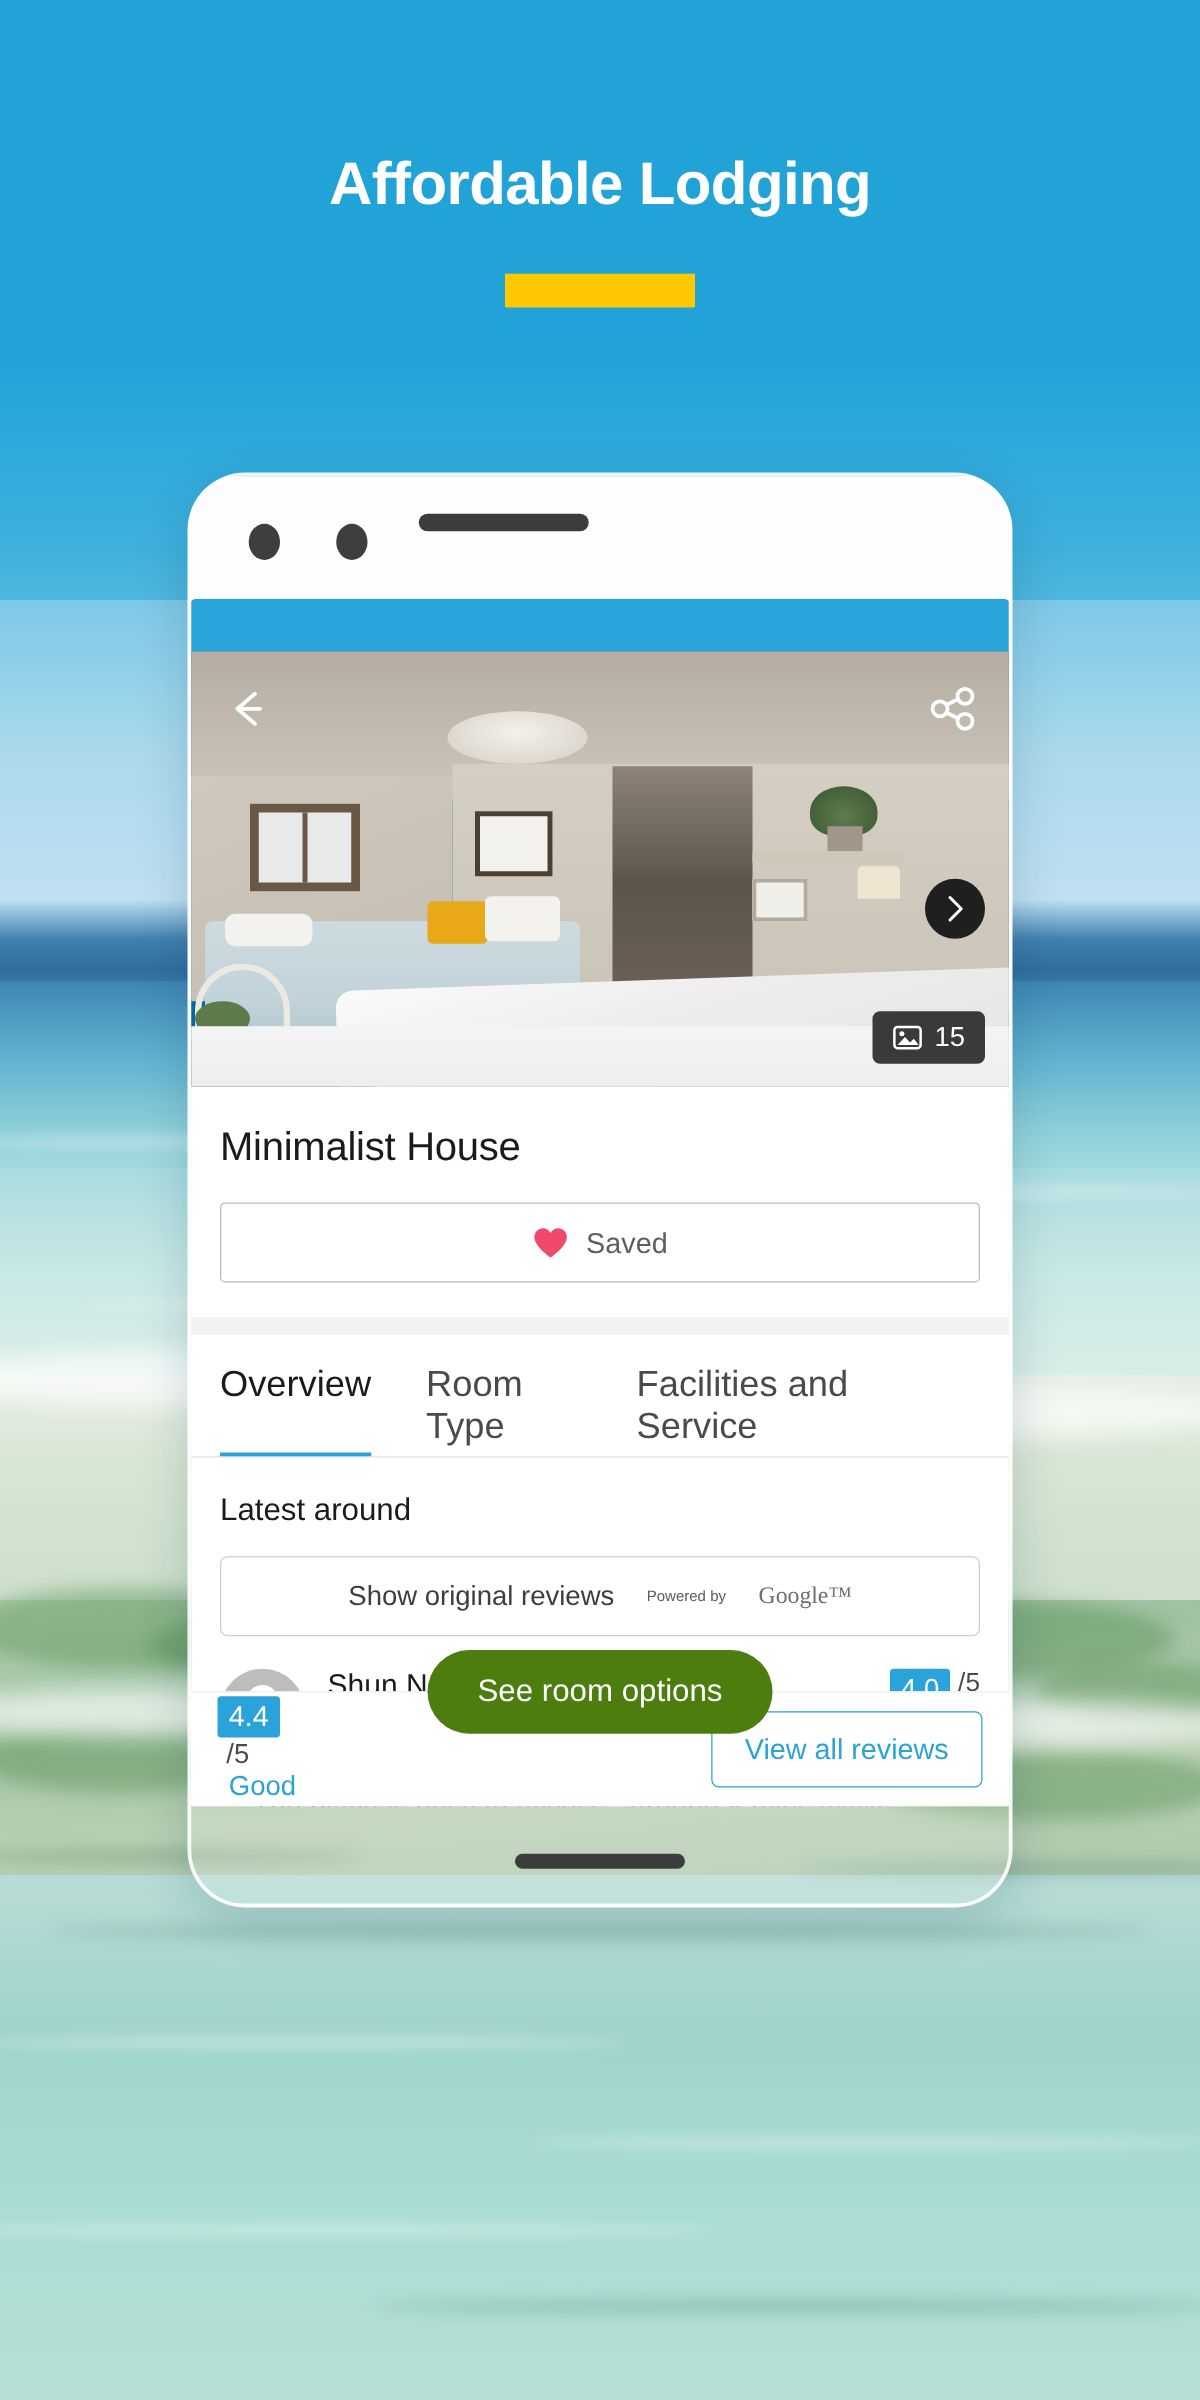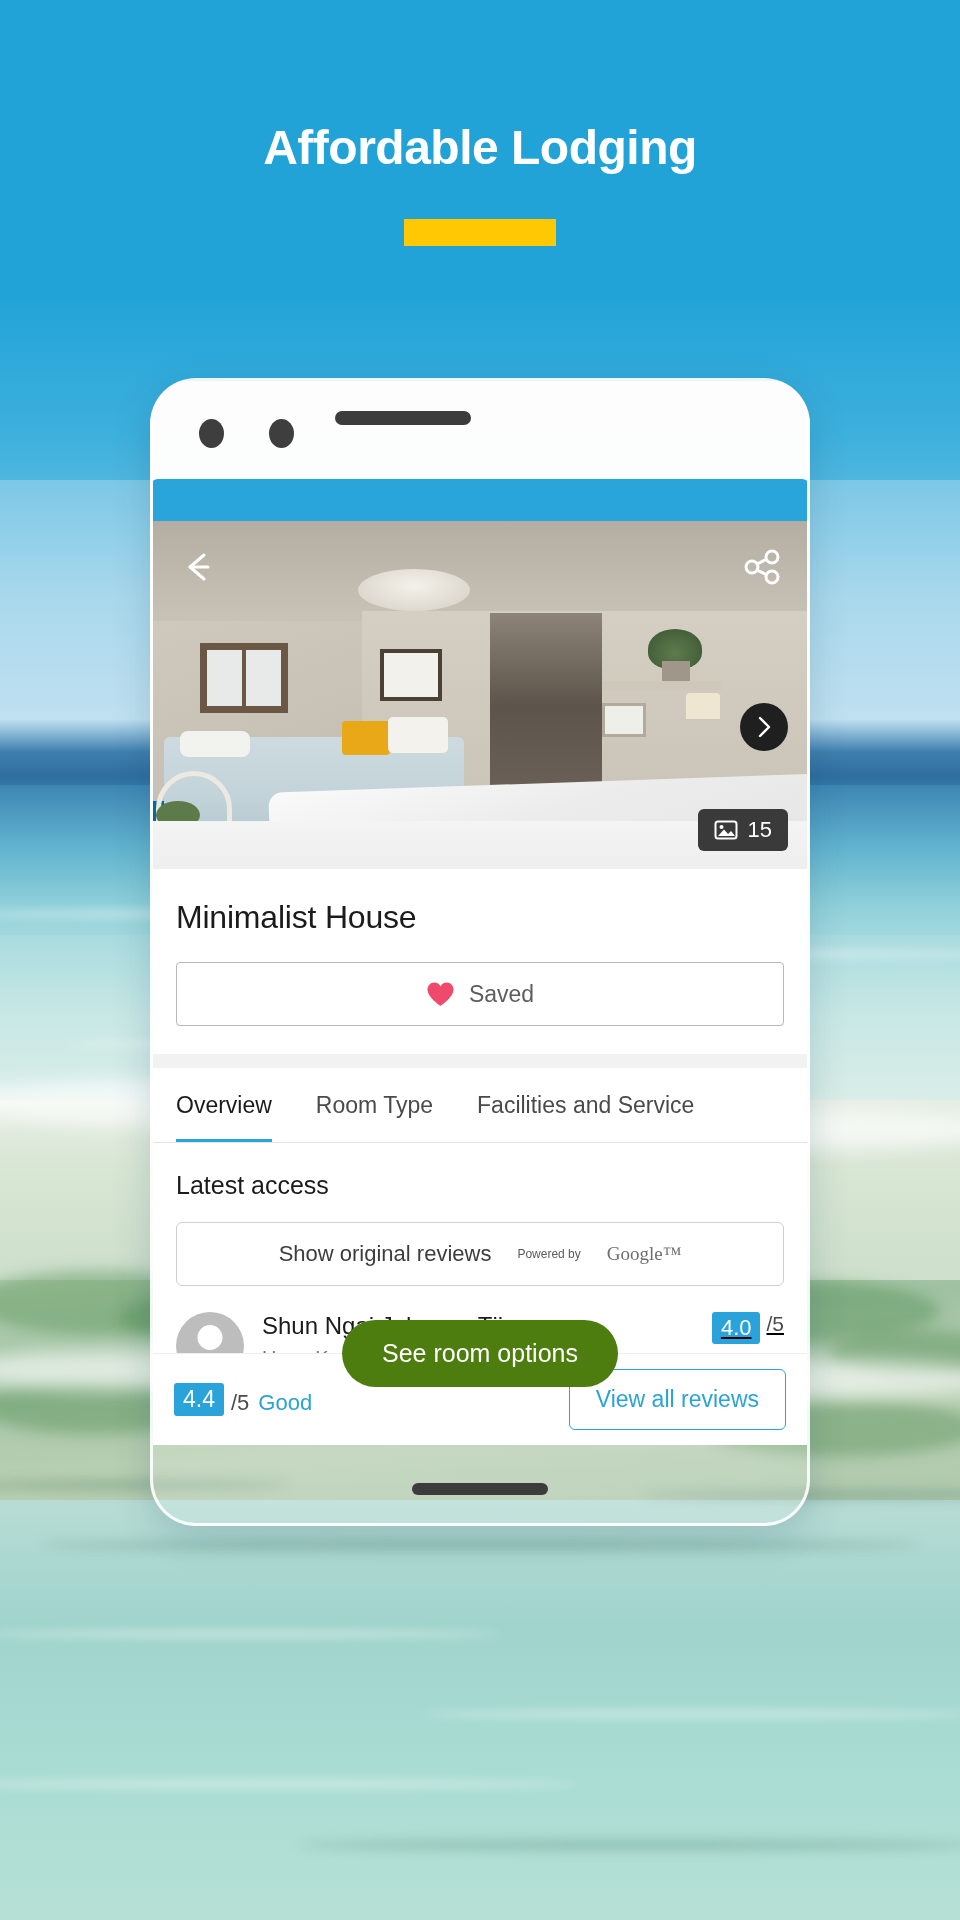--- a/index.html
+++ b/index.html
@@ -255,22 +255,22 @@
     background:#fff; cursor:pointer;
   }
   #saved-label { font-size:23px; color:#5e5e5e; }
 
   #tab-divider { height:14px; background:#f2f2f2; margin-top:28px; }
   #tabs {
     display:flex; border-bottom:1px solid #e4e4e4;
     padding:0 26px;
   }
   .tab {
-    padding:24px 0 20px 0; margin-right:44px;
-    font-size:23px; color:#4a4a4a; cursor:pointer;
+    padding:24px 0 4px 0; margin-right:44px;
+    font-size:29px; color:#4a4a4a; cursor:pointer;
     border-bottom:3px solid transparent;
   }
   .tab.active { color:#1b1b1b; border-bottom-color:#2aa3d6; }
 
   #latest-heading {
     font-size:25px; color:#1b1b1b; padding:28px 26px 0 26px;
   }
   #orig-reviews-btn {
     margin:22px 26px 0 26px; height:64px;
     border:1px solid #cfcfcf; border-radius:6px;
@@ -312,21 +312,21 @@
     font-size:23px; color:#3a3a3a; line-height:1.5;
     padding:26px 26px 0 26px;
   }
 
   
   #bottom-bar {
     position:absolute; left:0; right:0; bottom:0; height:92px;
     border-top:1px solid #ededed; background:#fff;
     display:flex; align-items:center; padding:0 24px;
   }
-  #overall-score { display:flex; align-items:flex-end; }
+  #overall-score { display:flex; align-items:flex-start;flex-direction:column; }
   #overall-badge {
     background:#29a3d9; color:#fff; font-size:23px;
     padding:3px 9px; border-radius:3px;
   }
   #overall-out { font-size:22px; color:#4b4b4b; margin-left:7px; }
   #overall-word { font-size:22px; color:#2aa3d6; margin-left:9px; }
   #view-reviews-btn {
     margin-left:auto; border:1px solid #2aa3d6; border-radius:6px;
     color:#2aa3d6; font-size:23px; padding:16px 26px; cursor:pointer;
     background:#fff;
@@ -463,21 +463,21 @@
     </div>
 
     <div id="tab-divider"></div>
 
     <div id="tabs">
       <div class="tab active">Overview</div>
       <div class="tab">Room Type</div>
       <div class="tab">Facilities and Service</div>
     </div>
 
-    <div id="latest-heading">Latest access</div>
+    <div id="latest-heading">Latest around</div>
 
     <div id="orig-reviews-btn">
       <span id="orig-label">Show original reviews</span>
       <span id="powered-label">Powered by</span>
       <span id="google-logo">Google™</span>
     </div>
 
     <div id="review">
       <div id="review-head">
         <div id="avatar"></div>

